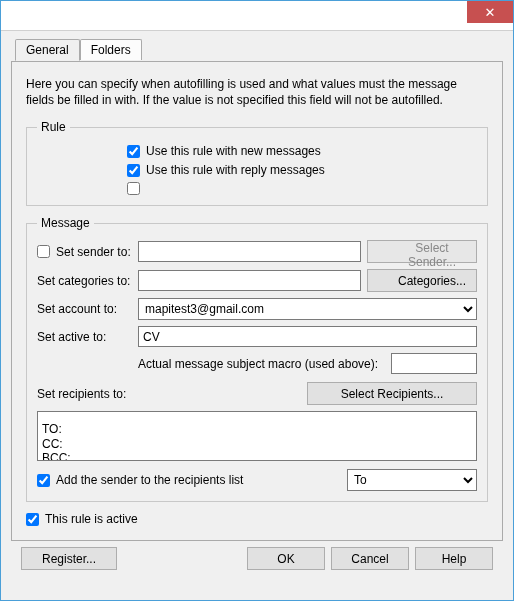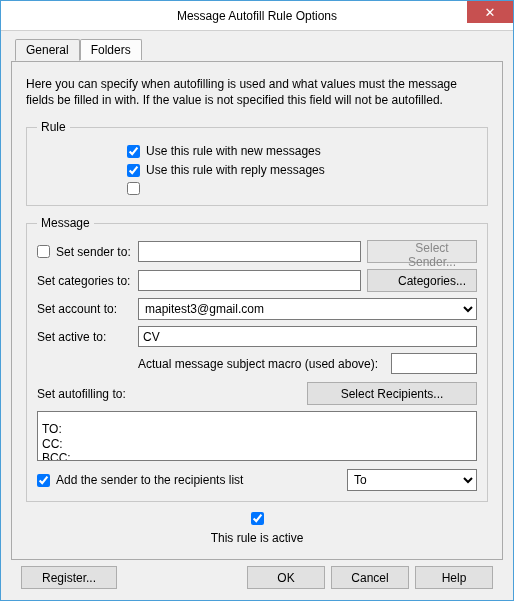--- a/index.html
+++ b/index.html
@@ -189,21 +189,20 @@
   .spacer { flex: 1; }
   .macro-input { width: 86px; }
   .flexg { flex: 1; }
 </style>
 </head>
 <body>
 
 <div class="window">
 
   <div class="titlebar">
-    <span class="title">Message Autofill Rule Options</span>
     <div class="close-btn">✕</div>
   </div>
 
   <div class="client">
 
     <div class="tab-strip">
       <span class="tab active">General</span><span class="tab">Folders</span>
     </div>
 
     <div class="tab-page">
@@ -259,40 +258,40 @@
           <input type="text" class="flexg" value="CV" style="">
         </div>
 
         <div class="row">
           <div class="lblcol-msg"></div>
           <div class="flexg" style="font-size:12px;">Actual message subject macro (used above):</div>
           <input type="text" class="macro-input" value="" style="">
         </div>
 
         <div class="row" style="margin-top:8px;">
-          <div class="lblcol-msg" style="width:auto; flex:1;">Set autofilling to:</div>
+          <div class="lblcol-msg" style="width:auto; flex:1;">Set recipients to:</div>
           <button class="btn" style="width:170px;">Select Recipients...</button>
         </div>
 
         <div class="recipients-box">TO:
 CC:
 BCC:</div>
 
         <div class="row" style="margin-bottom:0;">
           <div class="checkbox-row" style="flex:1; margin-bottom:0;">
             <input type="checkbox" checked="" style="">
             <span>Add the sender to the recipients list</span>
           </div>
           <select style="width:130px;">
             <option>To</option>
           </select>
         </div>
       </fieldset>
 
-      <div class="checkbox-row" style="margin:4px 0 0 0;flex-direction:column;">
+      <div class="checkbox-row" style="margin:4px 0 0 0;">
         <input type="checkbox" checked="" style="">
         <span>This rule is active</span>
       </div>
 
     </div>
 
     <div class="bottom-buttons">
       <button class="btn" style="width:96px;">Register...</button>
       <div class="spacer"></div>
       <button class="btn">OK</button>

